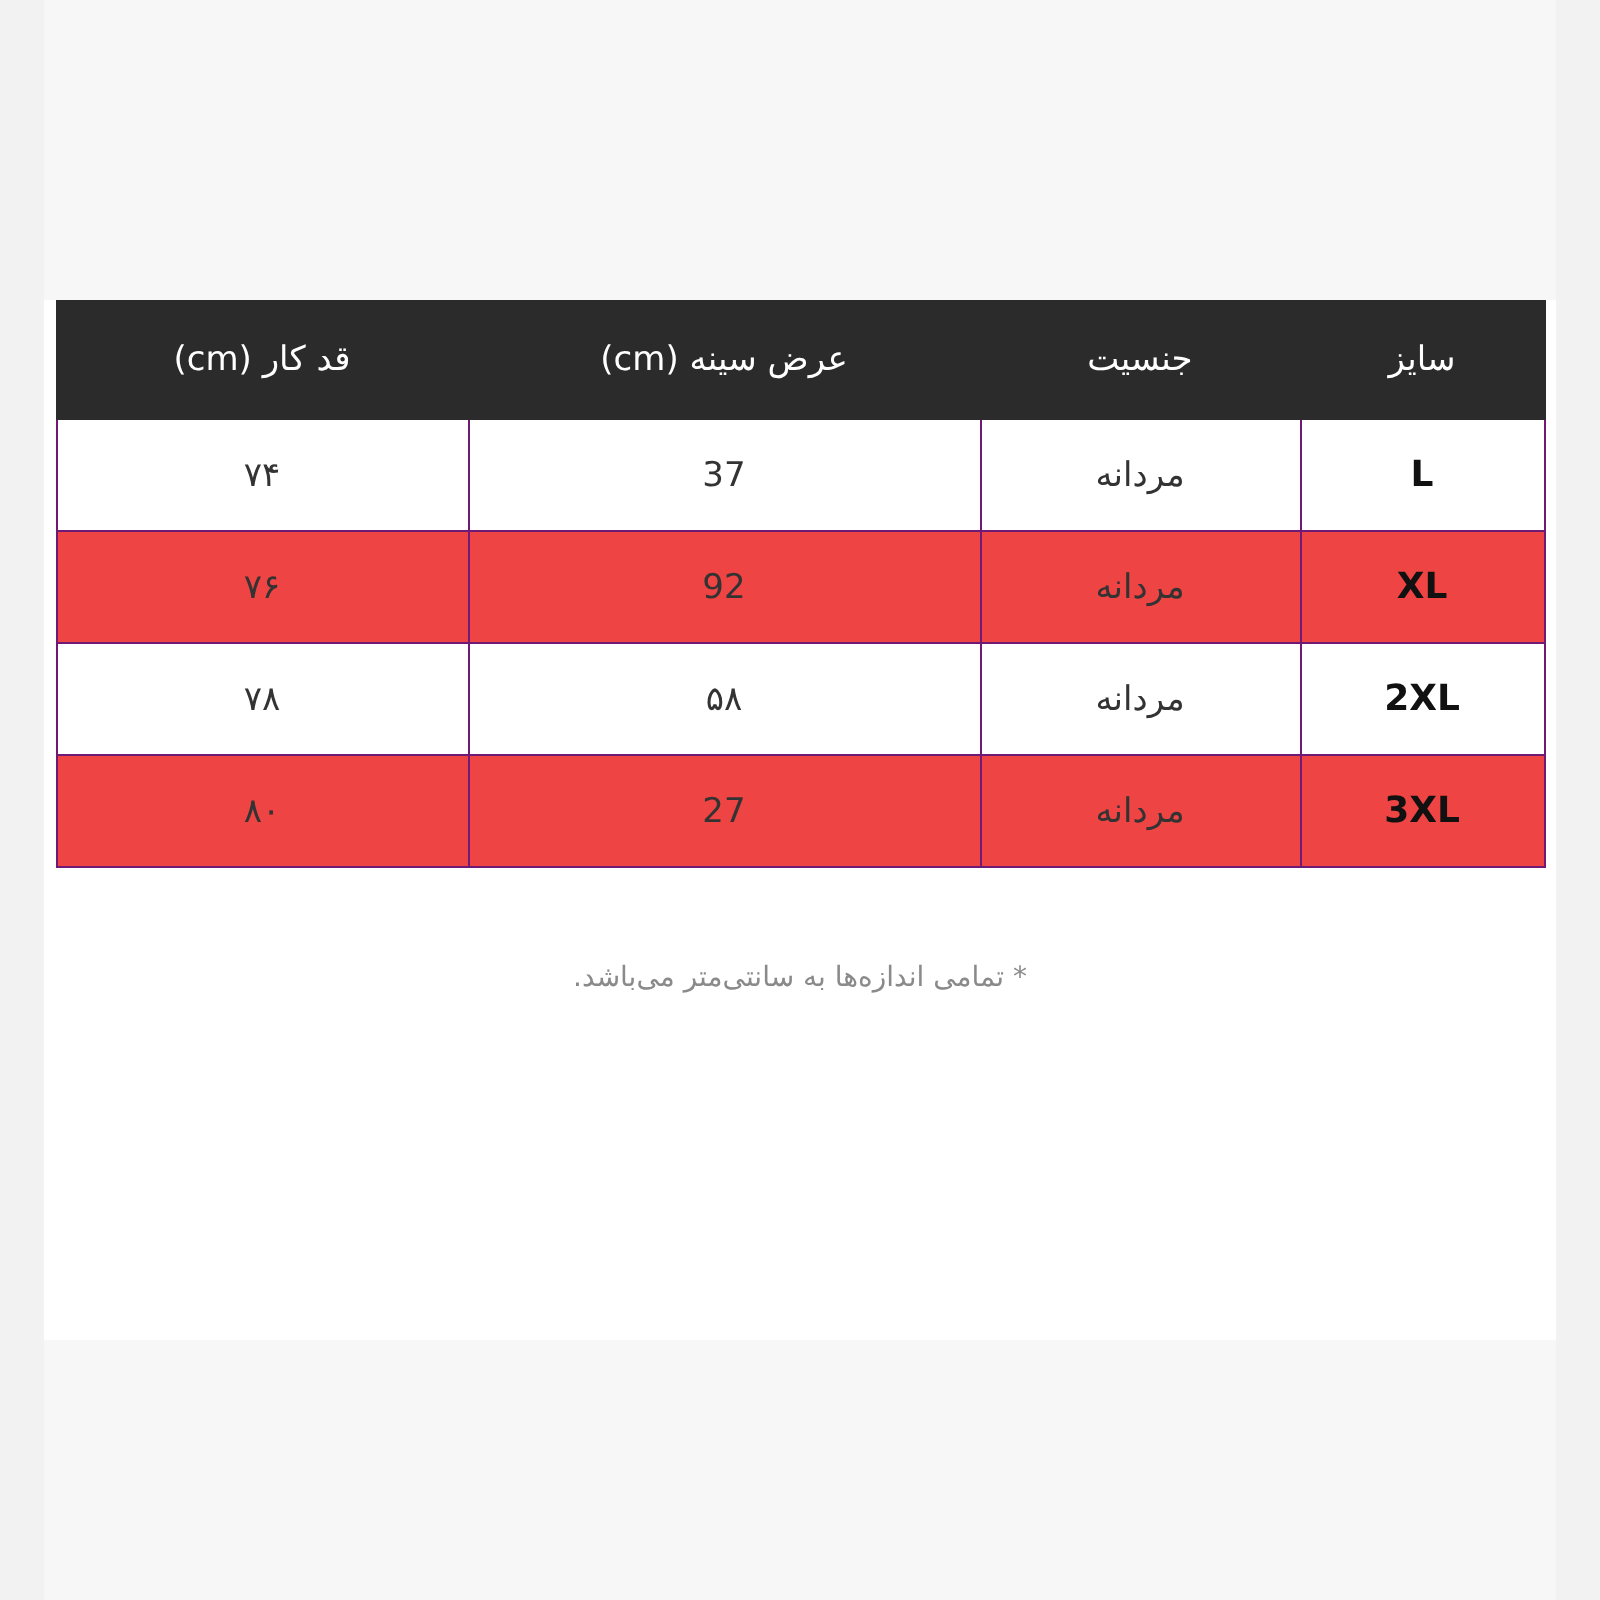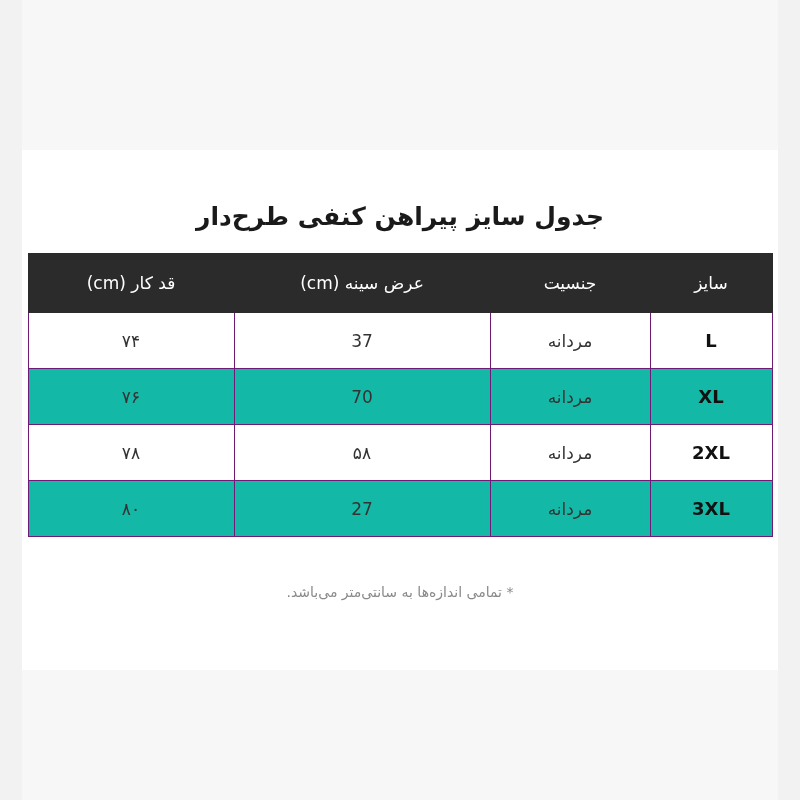--- a/index.html
+++ b/index.html
@@ -90,21 +90,21 @@
     text-align: center;
     font-size: 17px;
     color: #333333;
     border: 1px solid #701a75;
     padding: 0 6px;
   }
   table.size-table tr.row-even td {
     background: #ffffff;
   }
   table.size-table tr.row-odd td {
-    background: #14b8a6;
+    background: #ef4444;
   }
   table.size-table td.size-cell {
     font-weight: bold;
     color: #111111;
     font-size: 18px;
   }
 
   .col-size    { width: 122px; }
   .col-gender  { width: 160px; }
   .col-chest   { width: 256px; }
@@ -128,21 +128,20 @@
 
 <div class="page">
 
   <div class="band-top"></div>
   <div class="band-bottom"></div>
   <div class="band-left"></div>
   <div class="band-right"></div>
 
   <div class="content">
 
-    <div class="title">جدول سایز پیراهن کنفی طرح‌دار</div>
 
     <table class="size-table">
       <colgroup>
         <col class="col-size">
         <col class="col-gender">
         <col class="col-chest">
         <col class="col-length">
       </colgroup>
       <thead>
         <tr>
@@ -155,21 +154,21 @@
       <tbody>
         <tr class="row-even">
           <td class="size-cell">L</td>
           <td>مردانه</td>
           <td>37</td>
           <td>۷۴</td>
         </tr>
         <tr class="row-odd">
           <td class="size-cell">XL</td>
           <td>مردانه</td>
-          <td>70</td>
+          <td>92</td>
           <td>۷۶</td>
         </tr>
         <tr class="row-even">
           <td class="size-cell">2XL</td>
           <td>مردانه</td>
           <td>۵۸</td>
           <td>۷۸</td>
         </tr>
         <tr class="row-odd">
           <td class="size-cell">3XL</td>

